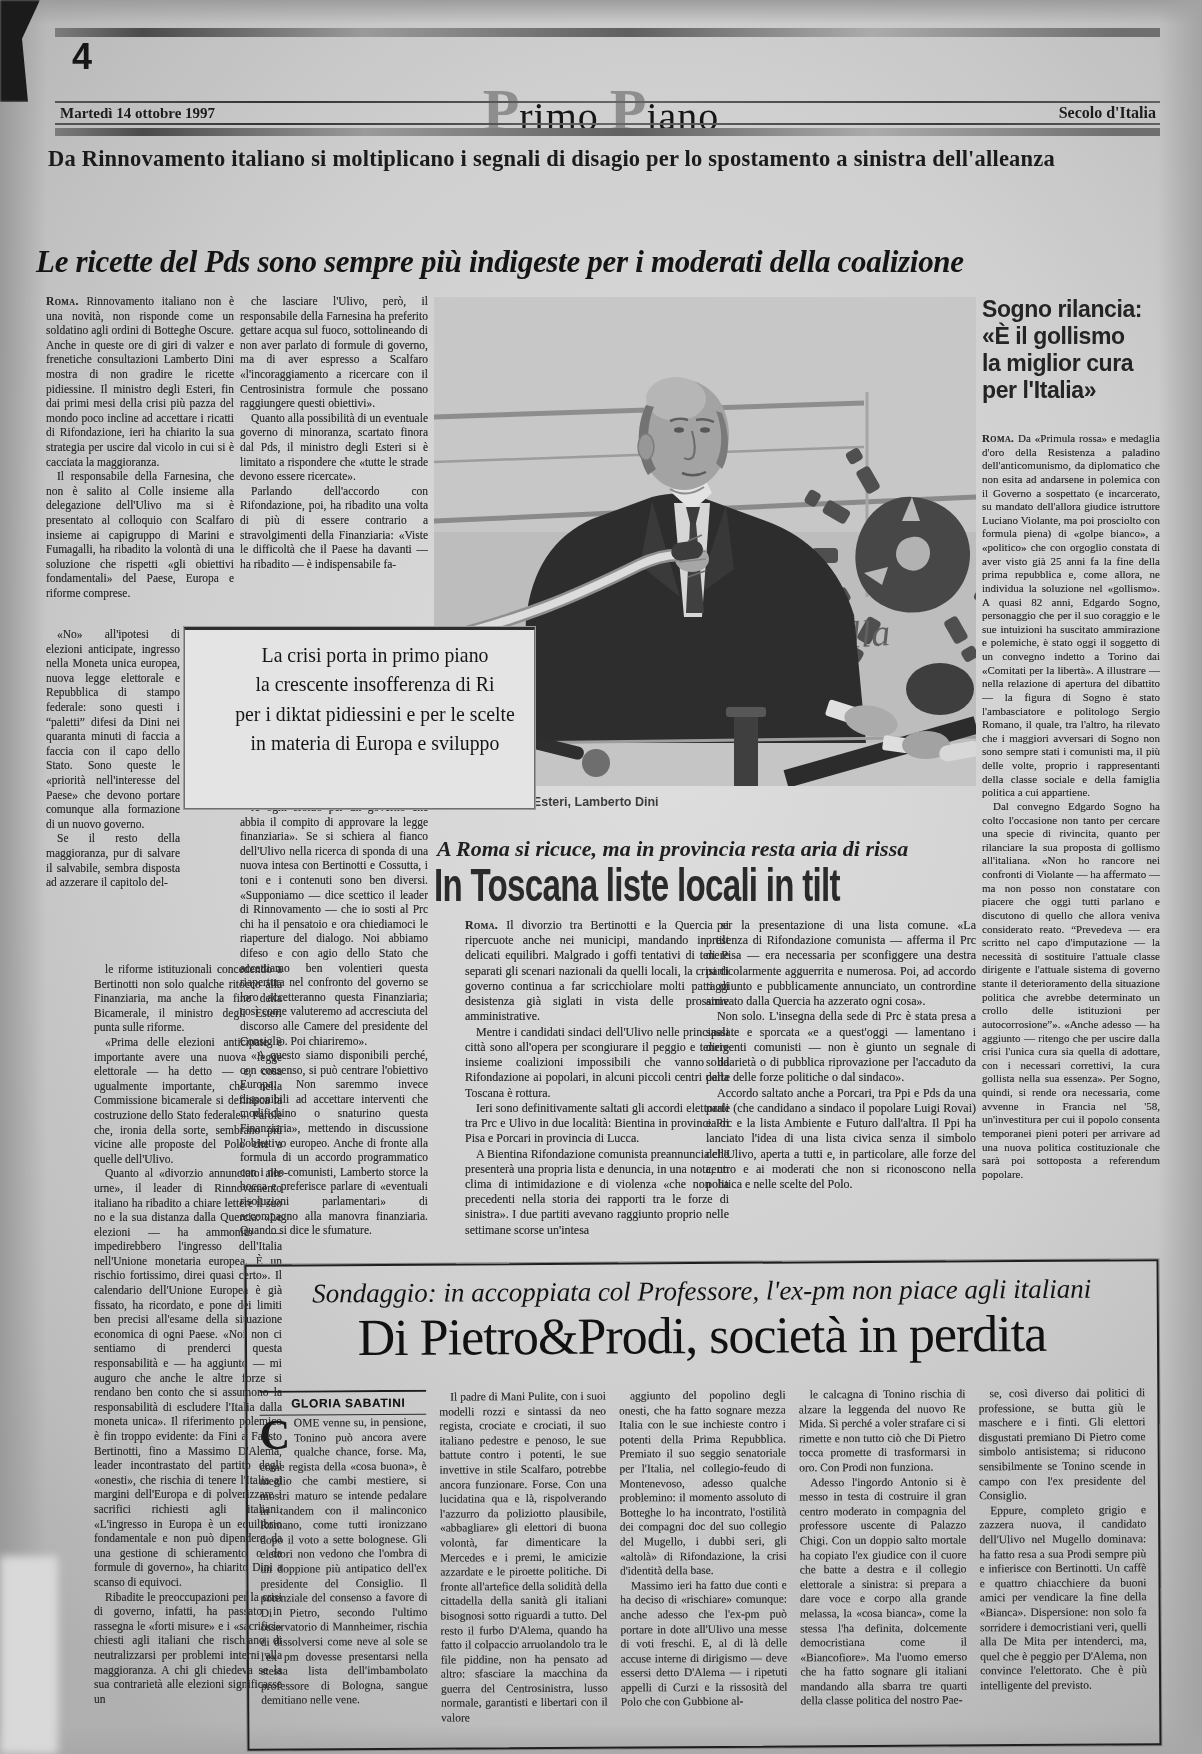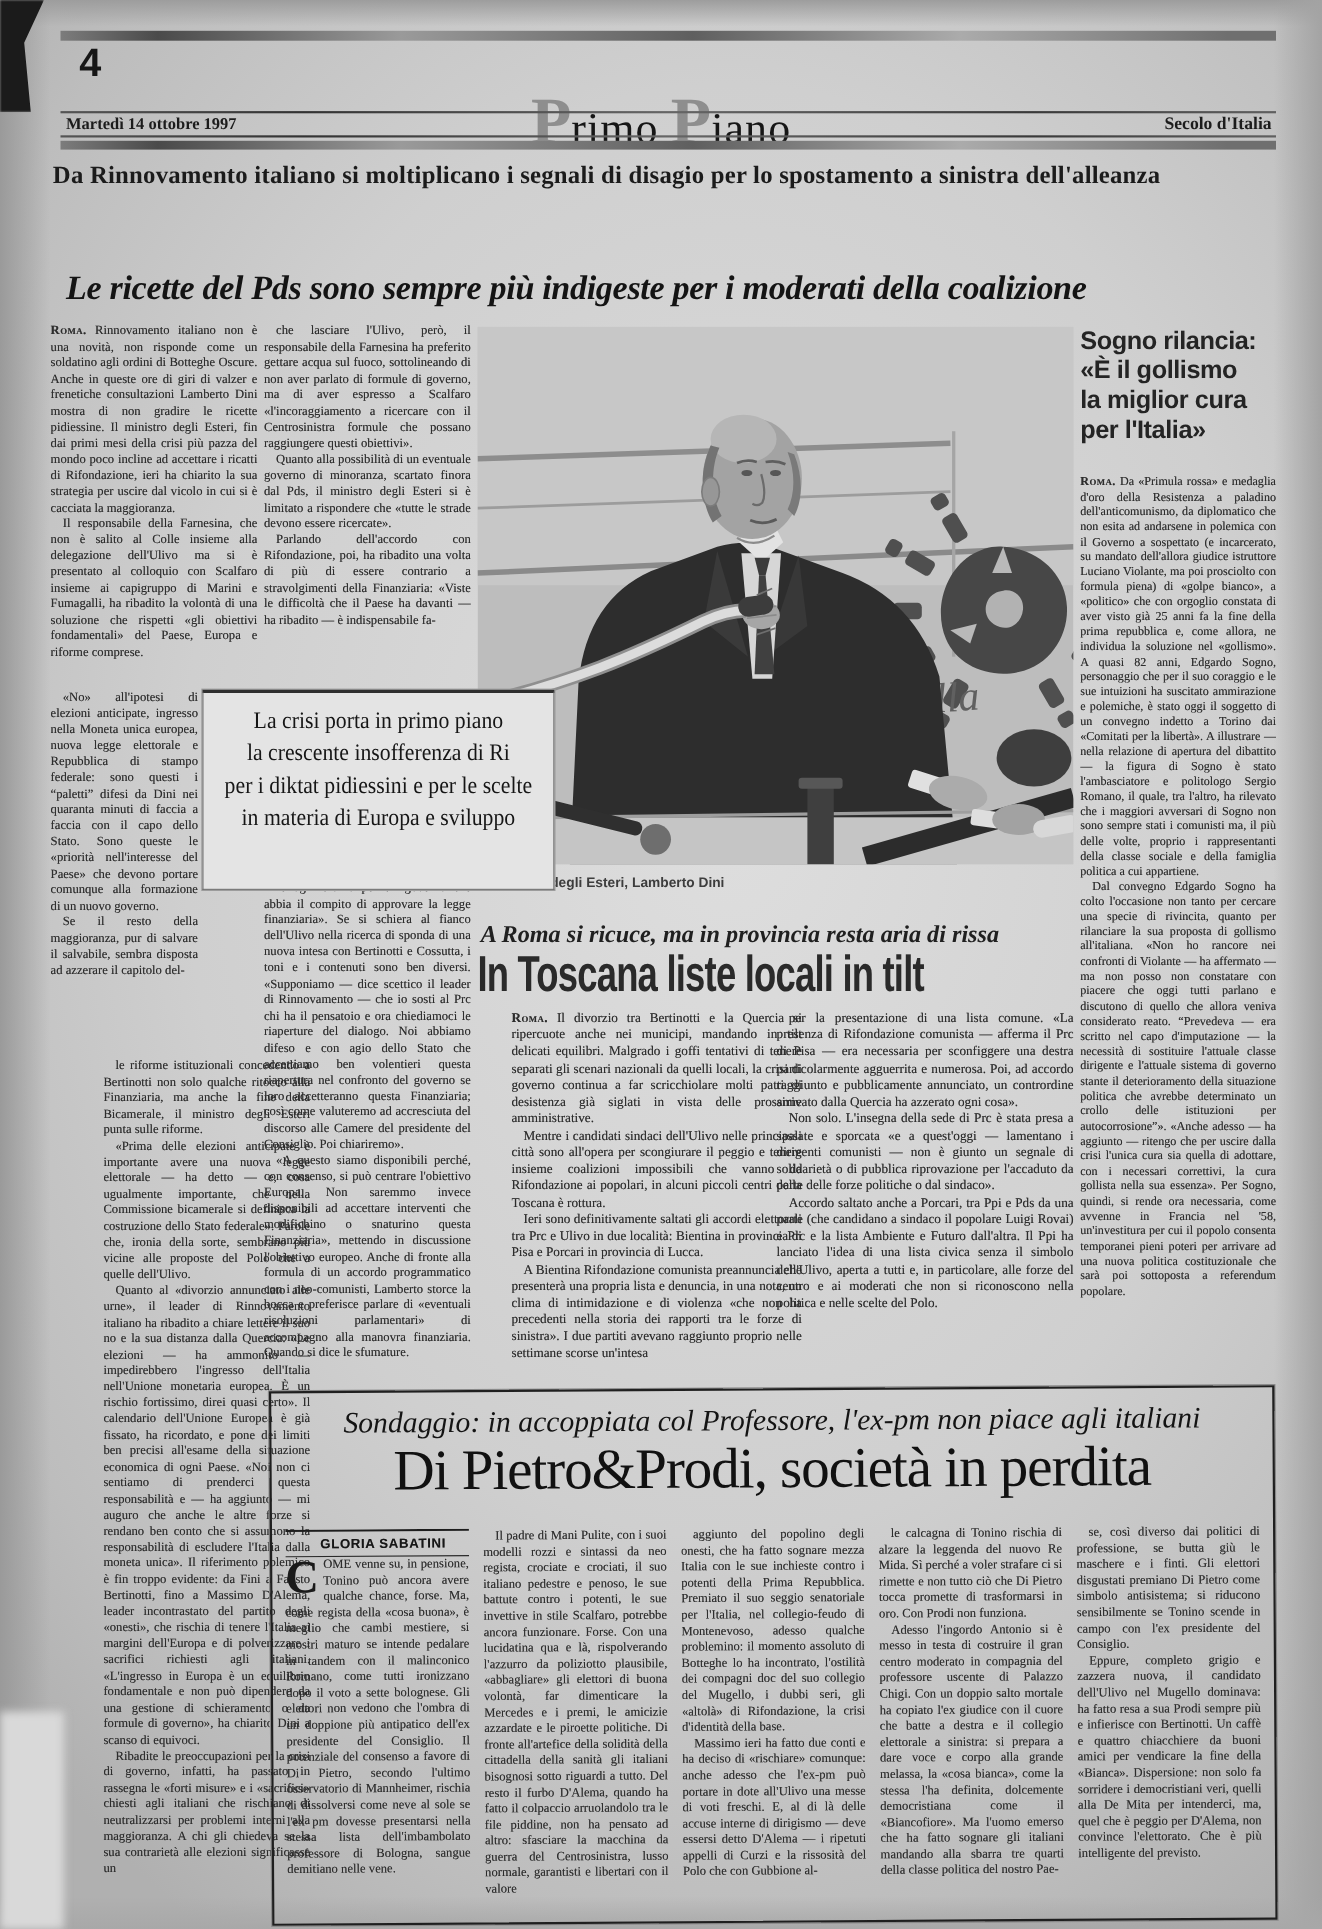--- a/index.html
+++ b/index.html
@@ -80,21 +80,21 @@
     <span class="bigP">P</span><span class="rest">rimo </span><span class="bigP">P</span><span class="rest">iano</span>
   </div>
 
   <div class="abs rule" style="left:55px;top:101px;width:1105px;"></div>
   <div class="abs dateline" style="left:60px;top:105px;">Martedì 14 ottobre 1997</div>
   <div class="abs dateline" style="right:46px;top:104px;font-size:16px;">Secolo d'Italia</div>
   <div class="abs rule" style="left:55px;top:123px;width:1105px;"></div>
   <div class="abs bar" style="left:55px;top:128px;width:1105px;height:8px;"></div>
 
   <div class="abs kicker" style="left:48px;top:146px;width:1112px;">Da Rinnovamento italiano si moltiplicano i segnali di disagio per lo spostamento a sinistra dell'alleanza</div>
-  <div class="abs subhead" style="left:60px;top:246px;">Le ricette del Pds sono sempre più indigeste per i moderati della coalizione</div>
+  <div class="abs subhead" style="left:36px;top:246px;">Le ricette del Pds sono sempre più indigeste per i moderati della coalizione</div>
 
   <div class="abs body-col" style="left:46px;top:294px;width:188px;height:333px;">
     <p class="p-lead"><b class="city">Roma.</b><span> Rinnovamento italiano non è una novità, non risponde come un soldatino agli ordini di Botteghe Oscure. Anche in queste ore di giri di valzer e frenetiche consultazioni Lamberto Dini mostra di non gradire le ricette pidiessine. Il ministro degli Esteri, fin dai primi mesi della crisi più pazza del mondo poco incline ad accettare i ricatti di Rifondazione, ieri ha chiarito la sua strategia per uscire dal vicolo in cui si è cacciata la maggioranza.</span></p>
     <div>
         <p>Il responsabile della Farnesina, che non è salito al Colle insieme alla delegazione dell'Ulivo ma si è presentato al colloquio con Scalfaro insieme ai capigruppo di Marini e Fumagalli, ha ribadito la volontà di una soluzione che rispetti «gli obiettivi fondamentali» del Paese, Europa e riforme comprese.</p>
       </div>
   </div>
   <div class="abs body-col" style="left:46px;top:627px;width:134px;height:335px;">
       <p>«No» all'ipotesi di elezioni anticipate, ingresso nella Moneta unica europea, nuova legge elettorale e Repubblica di stampo federale: sono questi i “paletti” difesi da Dini nei quaranta minuti di faccia a faccia con il capo dello Stato. Sono queste le «priorità nell'interesse del Paese» che devono portare comunque alla formazione di un nuovo governo.</p>
       <p>Se il resto della maggioranza, pur di salvare il salvabile, sembra disposta ad azzerare il capitolo del-</p>
@@ -210,21 +210,21 @@
         <rect x="396" y="402" width="30" height="17" rx="3" fill="#e0e0e0" transform="rotate(18 396 402)"></rect>
         <ellipse cx="437" cy="424" rx="27" ry="15" fill="#ababab" transform="rotate(12 437 424)"></ellipse>
         <rect x="450" y="438" width="26" height="15" rx="3" fill="#dedede" transform="rotate(8 450 438)"></rect>
         <ellipse cx="492" cy="448" rx="24" ry="14" fill="#a2a2a2"></ellipse>
         <rect x="504" y="450" width="42" height="16" rx="8" fill="#d8d8d8" transform="rotate(-10 504 450)"></rect>
       </g>
     </svg>
   </div>
   <div class="abs caption" style="left:437px;top:795px;width:530px;">Il ministro degli Esteri, Lamberto Dini</div>
 
-  <div class="abs pullquote" style="left:184px;top:627px;width:318px;height:168px;">
+  <div class="abs pullquote" style="left:184px;top:627px;width:318px;height:168px;padding-left:31px;">
     <div class="pq-scale">
         <p>La crisi porta in primo piano</p>
         <p>la crescente insofferenza di Ri</p>
         <p>per i diktat pidiessini e per le scelte</p>
         <p>in materia di Europa e sviluppo</p>
       </div>
   </div>
 
   <div class="abs sogno-head" style="left:982px;top:296px;width:180px;">
       <p>Sogno rilancia:</p>

